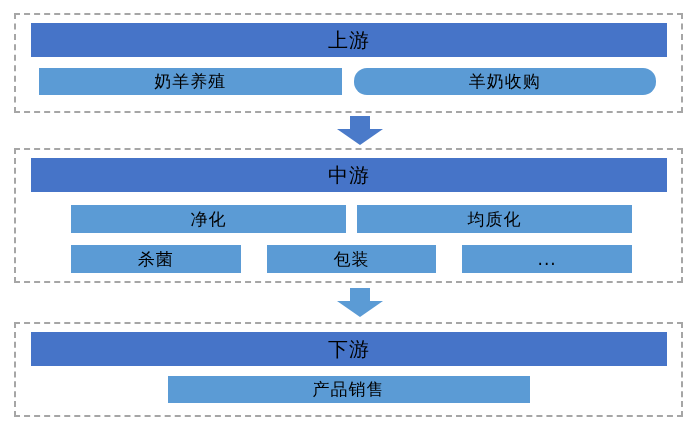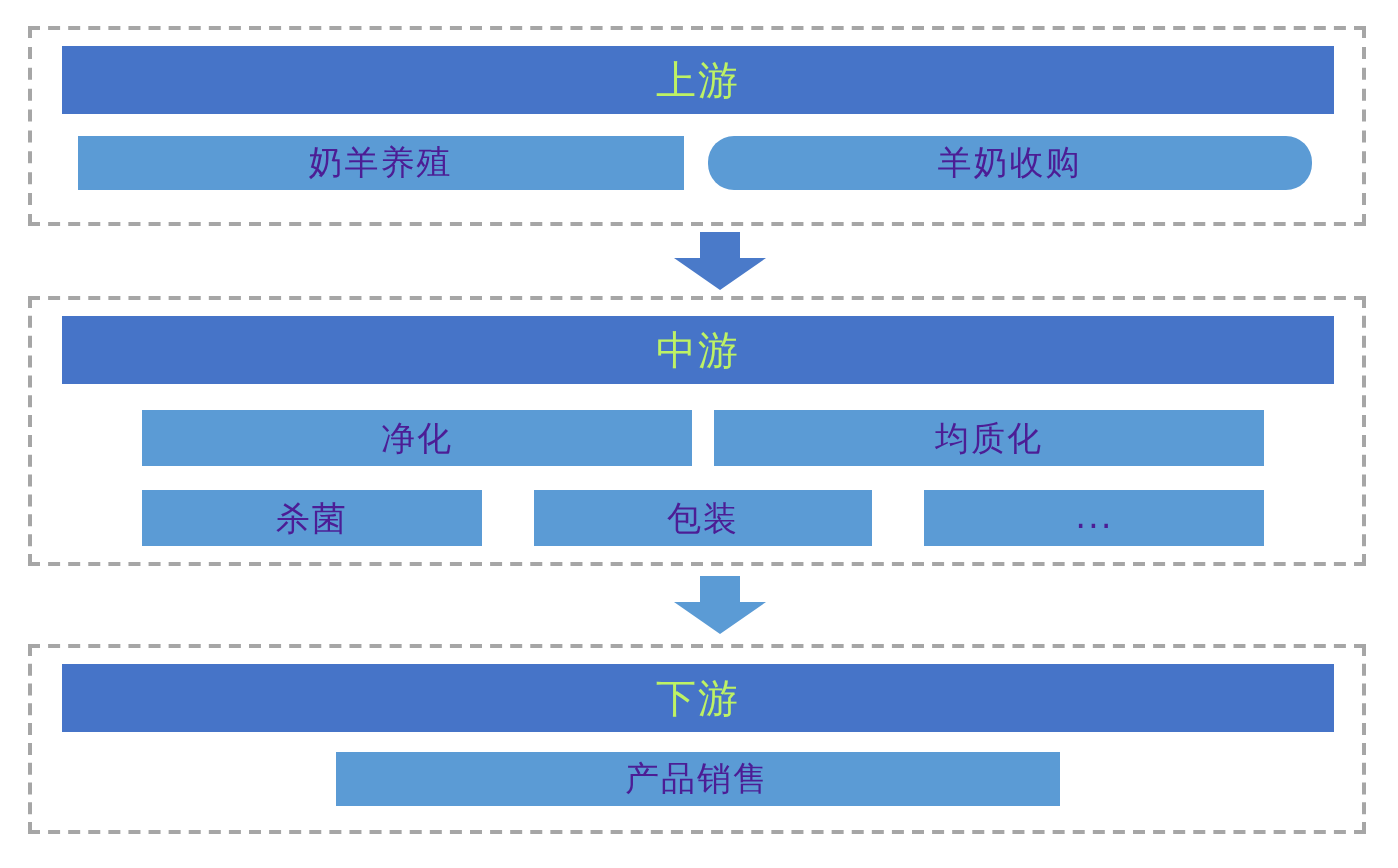--- a/index.html
+++ b/index.html
@@ -17,30 +17,30 @@
     background: #ffffff;
   }
   .block-upstream   { left: 14px; top: 13px;  width: 669px; height: 100px; }
   .block-midstream  { left: 14px; top: 148px; width: 669px; height: 135px; }
   .block-downstream { left: 14px; top: 322px; width: 669px; height: 95px;  }
 
   .hdr {
     margin: 8px 14px 0 15px;
     height: 34px;
     display: flex; align-items: center; justify-content: center;
-    color: #bef264;
+    color: #000000;
     font-size: 20px;
     letter-spacing: 1px;
   }
 
   .row { display: flex; }
   .cell {
     height: 27px;
     display: flex; align-items: center; justify-content: center;
-    color: #4c1d95;
+    color: #000000;
     font-size: 17px;
     letter-spacing: 1px;
   }
 
   
   .row-up { margin: 11px 25px 0 23px; gap: 12px; }
   .row-up .cell { flex: 1; }
 
   
   .row-mid1 { margin: 13px 49px 0 55px; gap: 11px; align-items: flex-end; }

